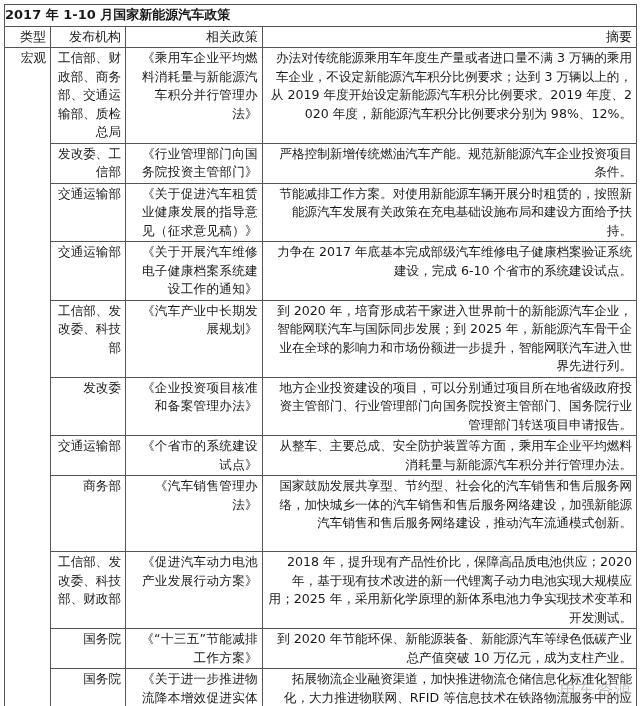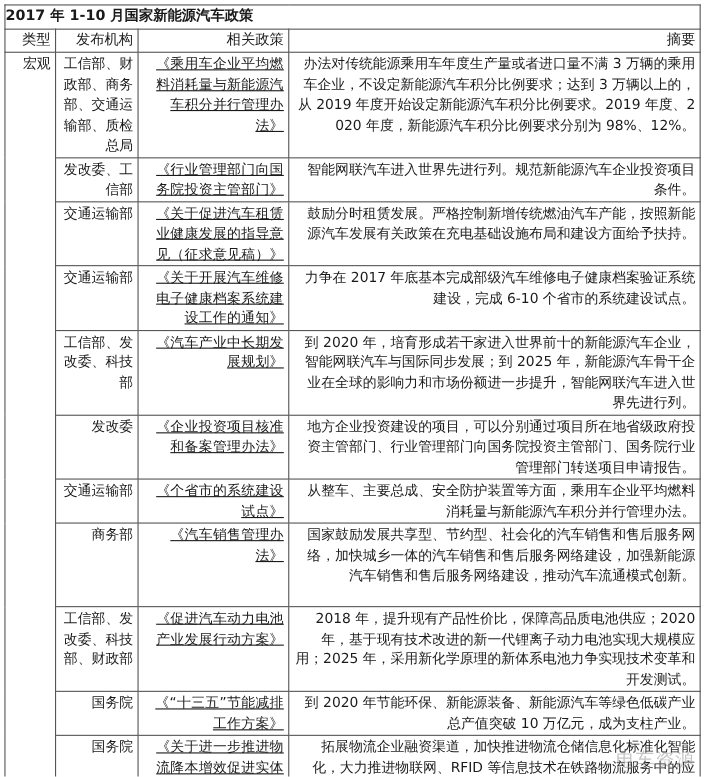--- a/index.html
+++ b/index.html
@@ -4,21 +4,21 @@
 <style>
   html, body { margin: 0; padding: 0; background: #ffffff; }
   body { width: 640px; height: 706px; position: relative; overflow: hidden;
          font-family: "DejaVu Sans", "Liberation Sans", sans-serif; color: #1a1a1a; }
   .doc { position: absolute; left: 4px; top: 4px; width: 632px; }
   table { border-collapse: collapse; width: 632px; table-layout: fixed; border: 1.5px solid #666; }
   td { border: 1px solid #555; vertical-align: top; padding: 1px 4px 1px 4px;
        font-size: 12.6px; line-height: 18.5px; word-break: break-all; text-align: right; }
   td.title { text-align: left; font-weight: bold; font-size: 13px; padding: 1px 0; height: 17px; }
   tr.hdr td { font-size: 13px; height: 17px; }
-  td.policy { letter-spacing: 0.3px; text-decoration: underline; }
+  td.policy { letter-spacing: 0.3px; }
   .watermark { position: absolute; right: 8px; bottom: 4px; text-align: right;
                color: rgba(150,150,150,0.55); font-family: "DejaVu Sans", sans-serif; pointer-events: none; }
   .wm1 { font-size: 17px; letter-spacing: 1px; }
   .wm2 { font-size: 18px; letter-spacing: 1px; }
 </style>
 </head>
 <body>
 
 <div class="doc">
   <table>
@@ -40,26 +40,26 @@
       </tr>
       <tr style="height:93px">
         <td rowspan="11">宏观</td>
         <td>工信部、财政部、商务部、交通运输部、质检总局</td>
         <td class="policy">《乘用车企业平均燃料消耗量与新能源汽车积分并行管理办法》</td>
         <td>办法对传统能源乘用车年度生产量或者进口量不满 3 万辆的乘用车企业，不设定新能源汽车积分比例要求；达到 3 万辆以上的，从 2019 年度开始设定新能源汽车积分比例要求。2019 年度、2020 年度，新能源汽车积分比例要求分别为 98%、12%。</td>
       </tr>
       <tr style="height:38px">
         <td>发改委、工信部</td>
         <td class="policy">《行业管理部门向国务院投资主管部门》</td>
-        <td>智能网联汽车进入世界先进行列。规范新能源汽车企业投资项目条件。</td>
+        <td>严格控制新增传统燃油汽车产能。规范新能源汽车企业投资项目条件。</td>
       </tr>
       <tr style="height:56px">
         <td>交通运输部</td>
         <td class="policy">《关于促进汽车租赁业健康发展的指导意见（征求意见稿）》</td>
-        <td>鼓励分时租赁发展。严格控制新增传统燃油汽车产能，按照新能源汽车发展有关政策在充电基础设施布局和建设方面给予扶持。</td>
+        <td>节能减排工作方案。对使用新能源车辆开展分时租赁的，按照新能源汽车发展有关政策在充电基础设施布局和建设方面给予扶持。</td>
       </tr>
       <tr style="height:55px">
         <td>交通运输部</td>
         <td class="policy">《关于开展汽车维修电子健康档案系统建设工作的通知》</td>
         <td>力争在 2017 年底基本完成部级汽车维修电子健康档案验证系统建设，完成 6-10 个省市的系统建设试点。</td>
       </tr>
       <tr style="height:75px">
         <td>工信部、发改委、科技部</td>
         <td class="policy">《汽车产业中长期发展规划》</td>
         <td>到 2020 年，培育形成若干家进入世界前十的新能源汽车企业，智能网联汽车与国际同步发展；到 2025 年，新能源汽车骨干企业在全球的影响力和市场份额进一步提升，智能网联汽车进入世界先进行列。</td>

